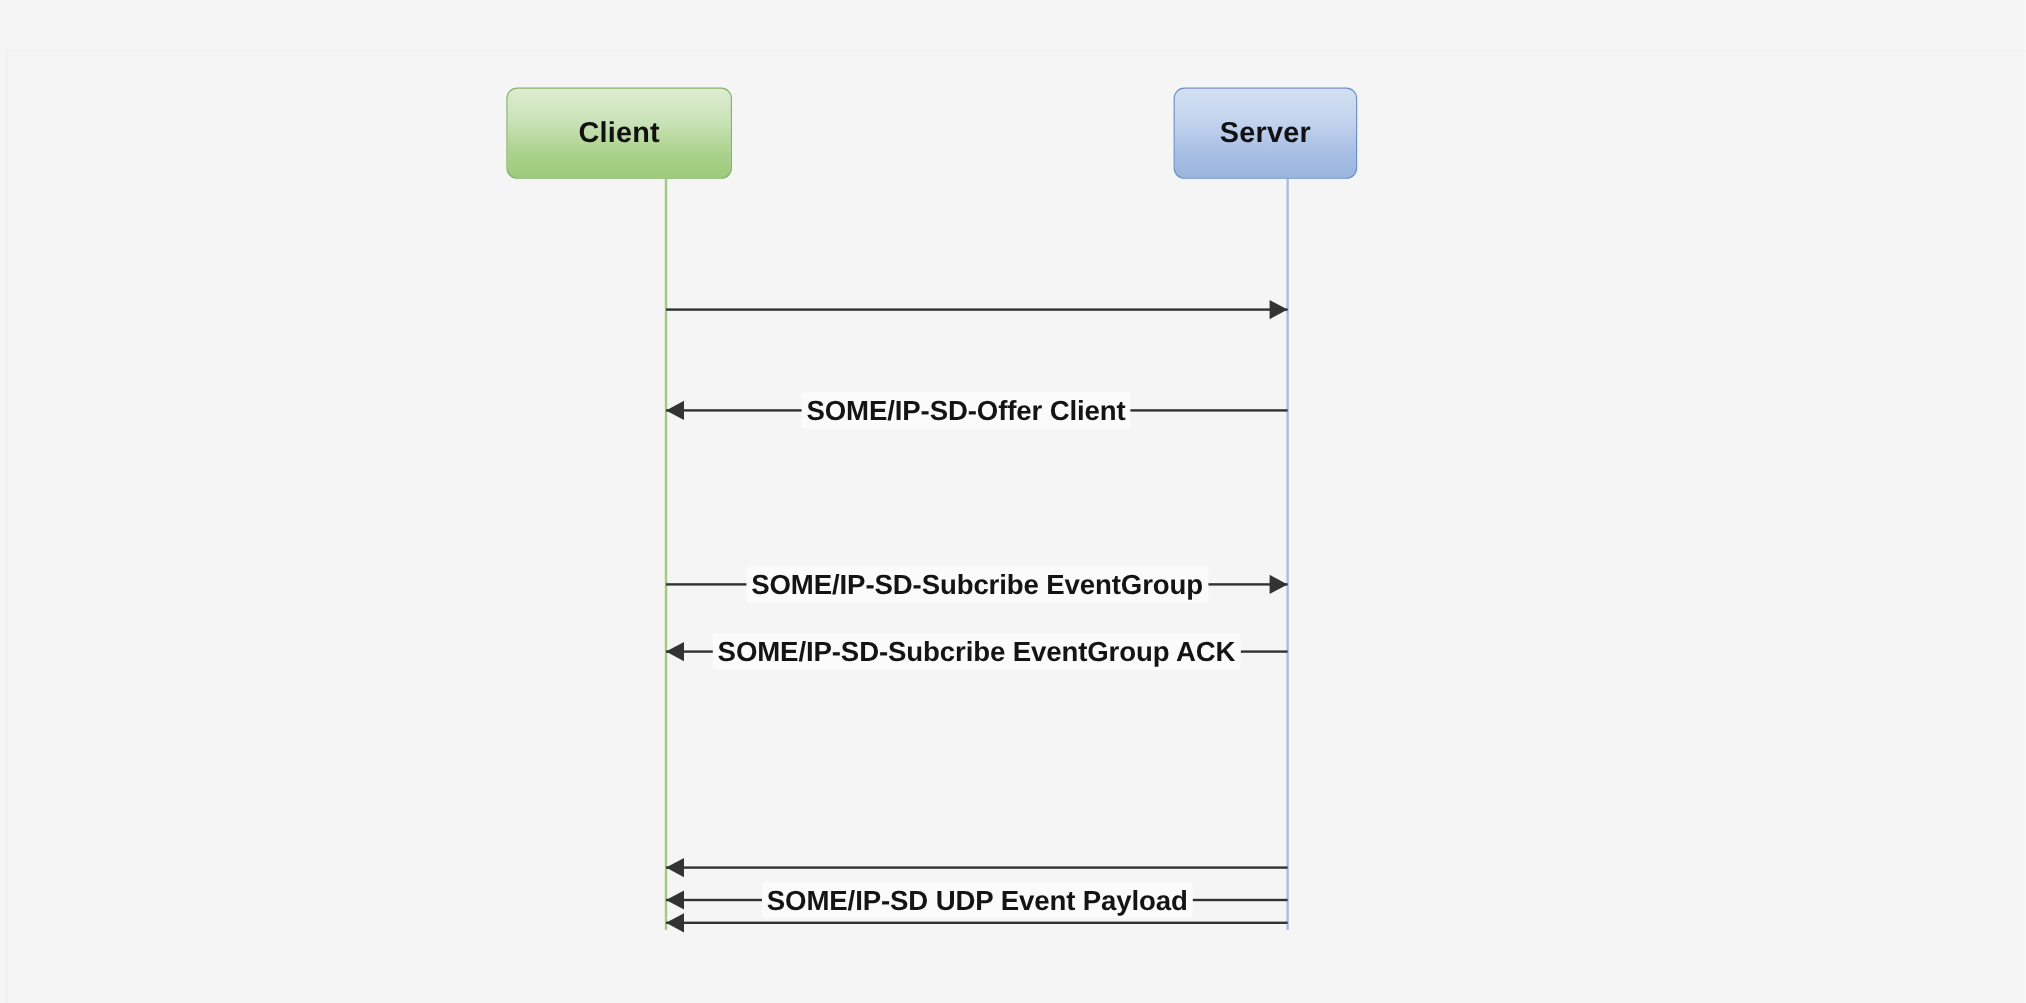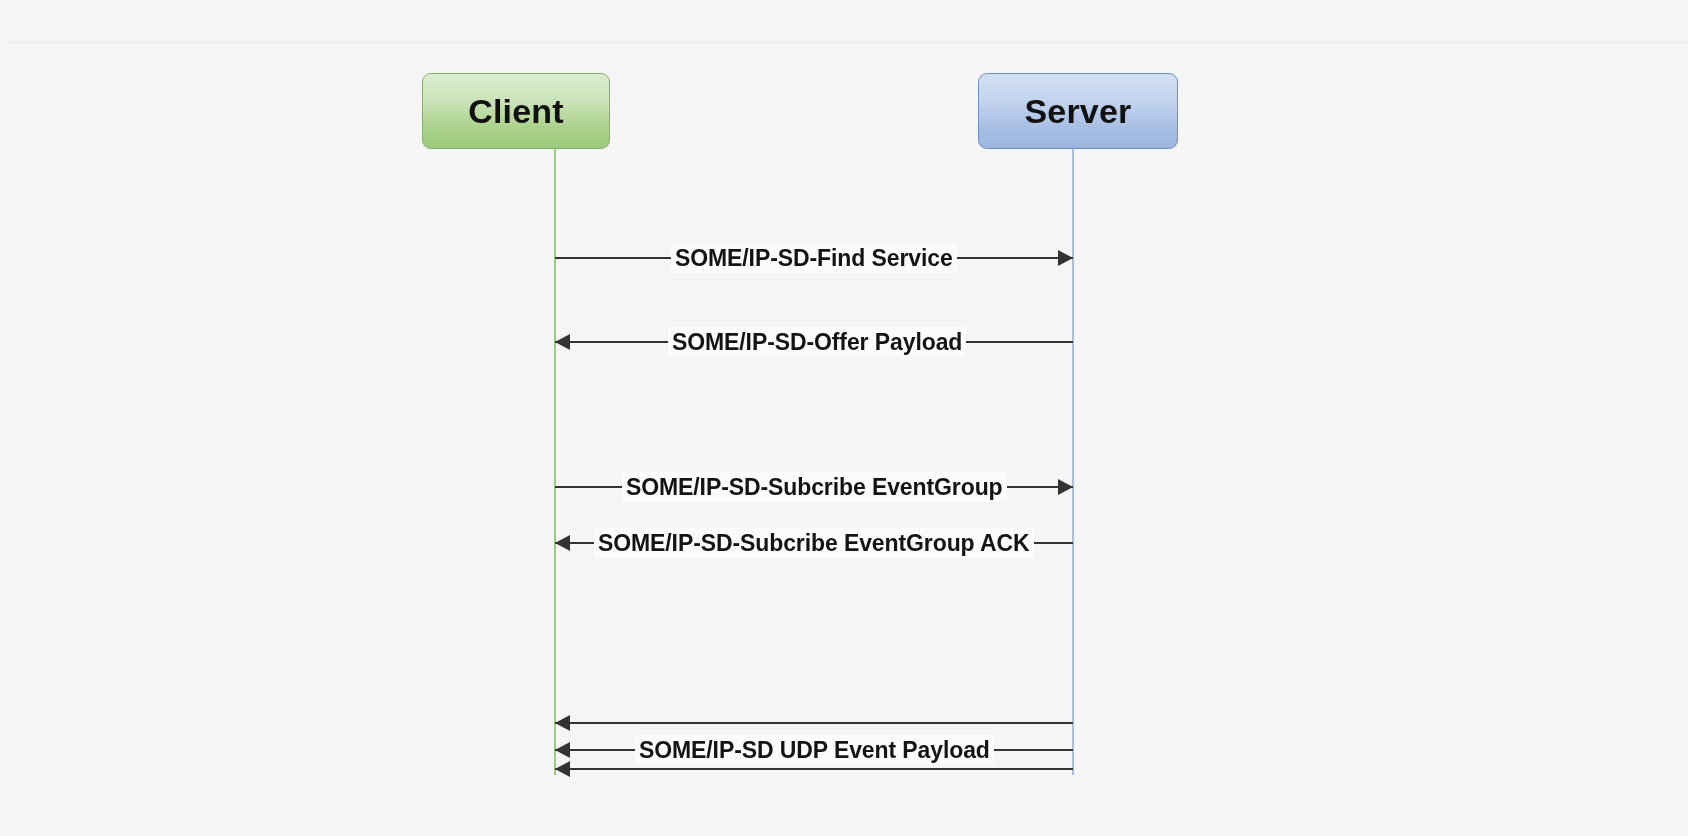--- a/index.html
+++ b/index.html
@@ -43,21 +43,21 @@
   }
 
   
   .participant {
     position: absolute;
     box-sizing: border-box;
     border-radius: 9px;
     display: flex;
     align-items: center;
     justify-content: center;
-    font-size: 34px;
+    font-size: 24px;
     font-weight: bold;
     color: #111111;
     letter-spacing: 0.2px;
   }
   .participant.client {
     background: linear-gradient(to bottom, #dcecd0 0%, #cbe3ba 35%, #a9d189 75%, #9ccb7c 100%);
     border: 1.5px solid #83b169;
   }
   .participant.server {
     background: linear-gradient(to bottom, #d3e0f3 0%, #c3d4ee 35%, #a6bde3 75%, #9bb5de 100%);
@@ -121,26 +121,25 @@
 
   <div id="lifelines">
       <div class="lifeline client" style="left: 554px; top: 149px; height: 626px; background: rgb(158, 203, 126);"></div>
       <div class="lifeline server" style="left: 1072px; top: 149px; height: 626px; background: rgb(168, 191, 227);"></div>
     </div>
 
   <div id="messages">
       <div class="message" style="left: 555px; top: 247px; width: 518px;">
         <div class="msg-line" style="width: 518px;"></div>
         <div class="arrowhead right" style="left: 503px;"></div>
-        <div class="msg-label" style="left: 116px;">SOME/IP-SD-Find Service</div>
       </div>
       <div class="message" style="left: 555px; top: 331px; width: 518px;">
         <div class="msg-line" style="width: 518px;"></div>
         <div class="arrowhead left" style="left: 0px;"></div>
-        <div class="msg-label" style="left: 113px;">SOME/IP-SD-Offer Payload</div>
+        <div class="msg-label" style="left: 113px;">SOME/IP-SD-Offer Client</div>
       </div>
       <div class="message" style="left: 555px; top: 476px; width: 518px;">
         <div class="msg-line" style="width: 518px;"></div>
         <div class="arrowhead right" style="left: 503px;"></div>
         <div class="msg-label" style="left: 67px;">SOME/IP-SD-Subcribe EventGroup</div>
       </div>
       <div class="message" style="left: 555px; top: 532px; width: 504px;">
         <div class="msg-line" style="width: 518px;"></div>
         <div class="arrowhead left" style="left: 0px;"></div>
         <div class="msg-label" style="left: 39px;">SOME/IP-SD-Subcribe EventGroup ACK</div>
@@ -157,18 +156,18 @@
       <div class="message" style="left: 555px; top: 758px; width: 518px;">
         <div class="msg-line" style="width: 518px;"></div>
         <div class="arrowhead left" style="left: 0px;"></div>
       </div>
     </div>
 
   <div id="participants">
       <div class="participant client" style="left: 422px; top: 73px; width: 188px; height: 76px;">
         <span>Client</span>
       </div>
-      <div class="participant server" style="left: 978px; top: 73px; width: 200px; height: 76px;">
+      <div class="participant server" style="left: 978px; top: 73px; width: 153px; height: 76px;">
         <span>Server</span>
       </div>
     </div>
 
 </div>
 
 </body></html>

